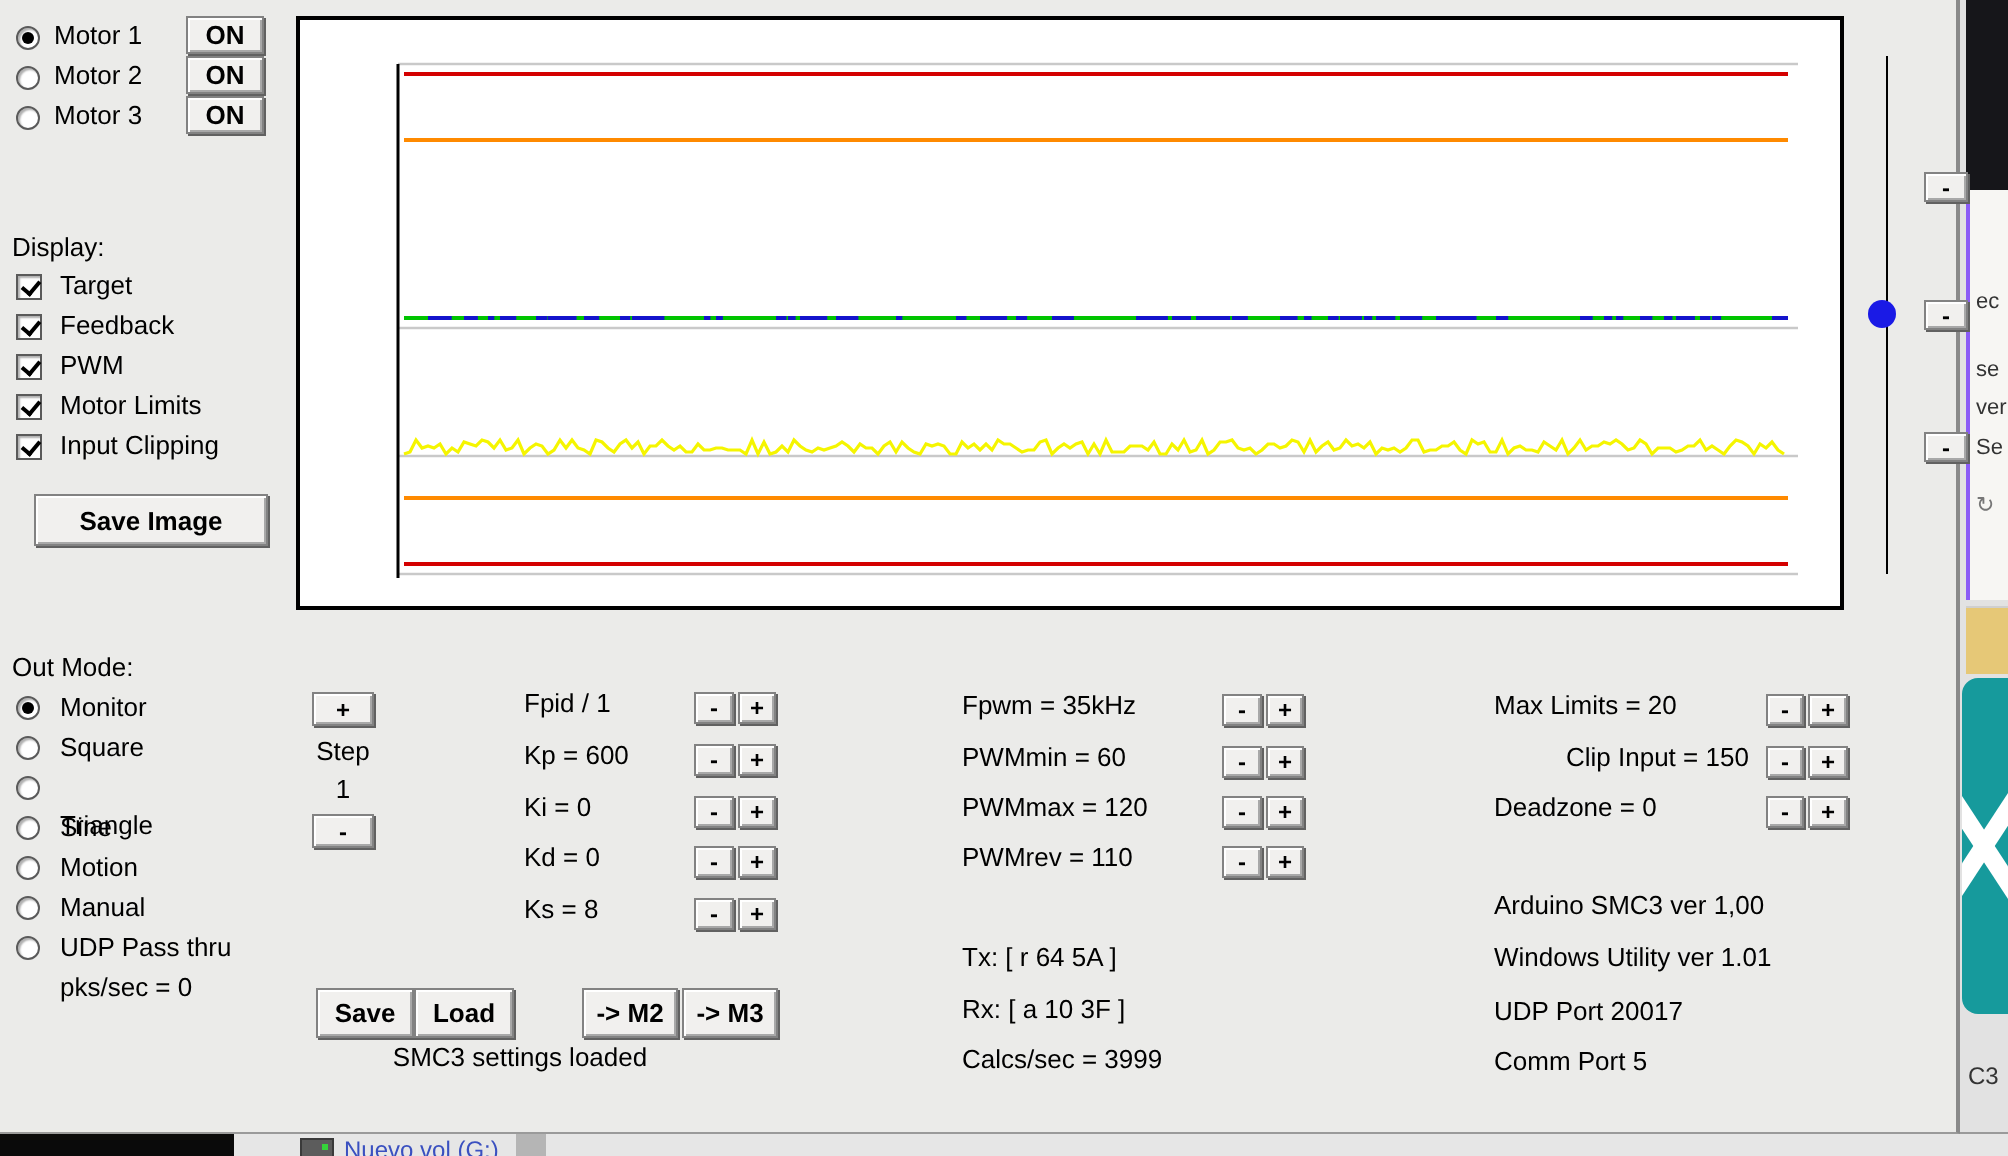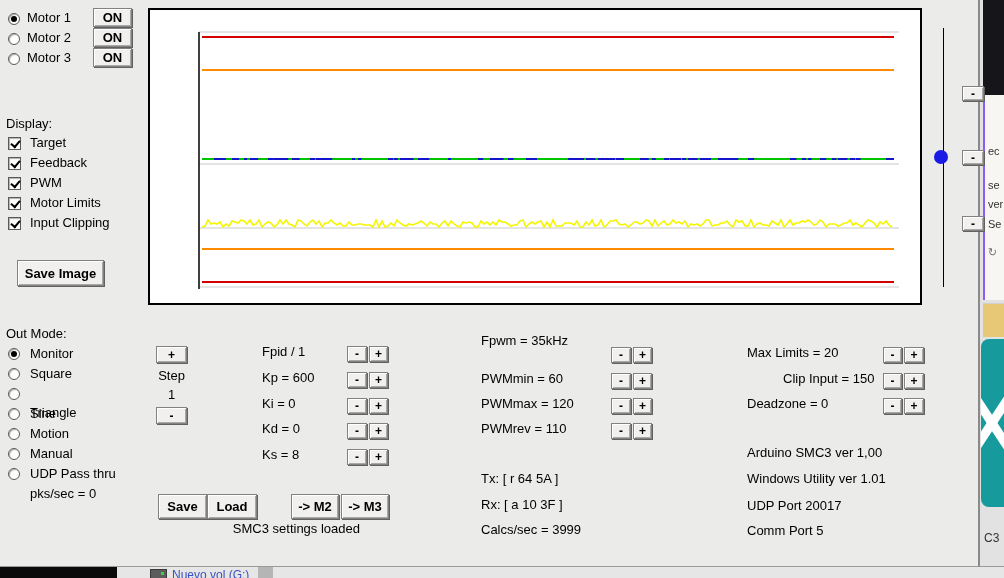--- a/index.html
+++ b/index.html
@@ -111,21 +111,21 @@
     <span class="lbl" style="left:30px;top:136px">Target</span>
     <span class="check on" style="left:8px;top:157px"></span>
     <span class="lbl" style="left:30px;top:156px">Feedback</span>
     <span class="check on" style="left:8px;top:177px"></span>
     <span class="lbl" style="left:30px;top:176px">PWM</span>
     <span class="check on" style="left:8px;top:197px"></span>
     <span class="lbl" style="left:30px;top:196px">Motor Limits</span>
     <span class="check on" style="left:8px;top:217px"></span>
     <span class="lbl" style="left:30px;top:216px">Input Clipping</span>
 
-    <button class="btn" style="left:17px;top:260px;width:87px;height:26px">Save Image</button>
+    <button class="btn" style="left:17px;top:247px;width:117px;height:26px">Save Image</button>
 
     <div class="chart-box">
       <svg width="770" height="293" viewBox="0 0 770 293">
           <line x1="49" y1="22" x2="749" y2="22" stroke="#c9c9c9" stroke-width="1.2"></line>
           <line x1="49" y1="154" x2="749" y2="154" stroke="#c9c9c9" stroke-width="1.2"></line>
           <line x1="49" y1="218" x2="749" y2="218" stroke="#c9c9c9" stroke-width="1.2"></line>
           <line x1="49" y1="277" x2="749" y2="277" stroke="#c9c9c9" stroke-width="1.2"></line>
           <line x1="49" y1="22" x2="49" y2="279" stroke="#000000" stroke-width="1.5"></line>
           <line x1="52" y1="27" x2="744" y2="27" stroke="#d40000" stroke-width="2"></line>
           <line x1="52" y1="60" x2="744" y2="60" stroke="#ff8a00" stroke-width="2"></line>
@@ -230,23 +230,23 @@
     <button class="btn spin" style="left:347px;top:423px;width:20px;height:16px">-</button>
     <button class="btn spin" style="left:369px;top:423px;width:19px;height:16px">+</button>
     <span class="lbl" style="left:262px;top:448px">Ks = 8</span>
     <button class="btn spin" style="left:347px;top:449px;width:20px;height:16px">-</button>
     <button class="btn spin" style="left:369px;top:449px;width:19px;height:16px">+</button>
 
     <button class="btn" style="left:158px;top:494px;width:49px;height:25px">Save</button>
     <button class="btn" style="left:207px;top:494px;width:50px;height:25px">Load</button>
     <button class="btn" style="left:291px;top:494px;width:48px;height:25px">-&gt; M2</button>
     <button class="btn" style="left:341px;top:494px;width:48px;height:25px">-&gt; M3</button>
-    <span class="lbl" style="left:160px;top:522px;width:200px;text-align:right">SMC3 settings loaded</span>
-
-    <span class="lbl" style="left:481px;top:334px">Fpwm = 35kHz</span>
+    <span class="lbl" style="left:160px;top:522px;width:200px;text-align:center">SMC3 settings loaded</span>
+
+    <span class="lbl" style="left:481px;top:346px">Fpwm = 35kHz</span>
     <button class="btn spin" style="left:611px;top:347px;width:20px;height:16px">-</button>
     <button class="btn spin" style="left:633px;top:347px;width:19px;height:16px">+</button>
     <span class="lbl" style="left:481px;top:372px">PWMmin = 60</span>
     <button class="btn spin" style="left:611px;top:373px;width:20px;height:16px">-</button>
     <button class="btn spin" style="left:633px;top:373px;width:19px;height:16px">+</button>
     <span class="lbl" style="left:481px;top:397px">PWMmax = 120</span>
     <button class="btn spin" style="left:611px;top:398px;width:20px;height:16px">-</button>
     <button class="btn spin" style="left:633px;top:398px;width:19px;height:16px">+</button>
     <span class="lbl" style="left:481px;top:422px">PWMrev = 110</span>
     <button class="btn spin" style="left:611px;top:423px;width:20px;height:16px">-</button>

